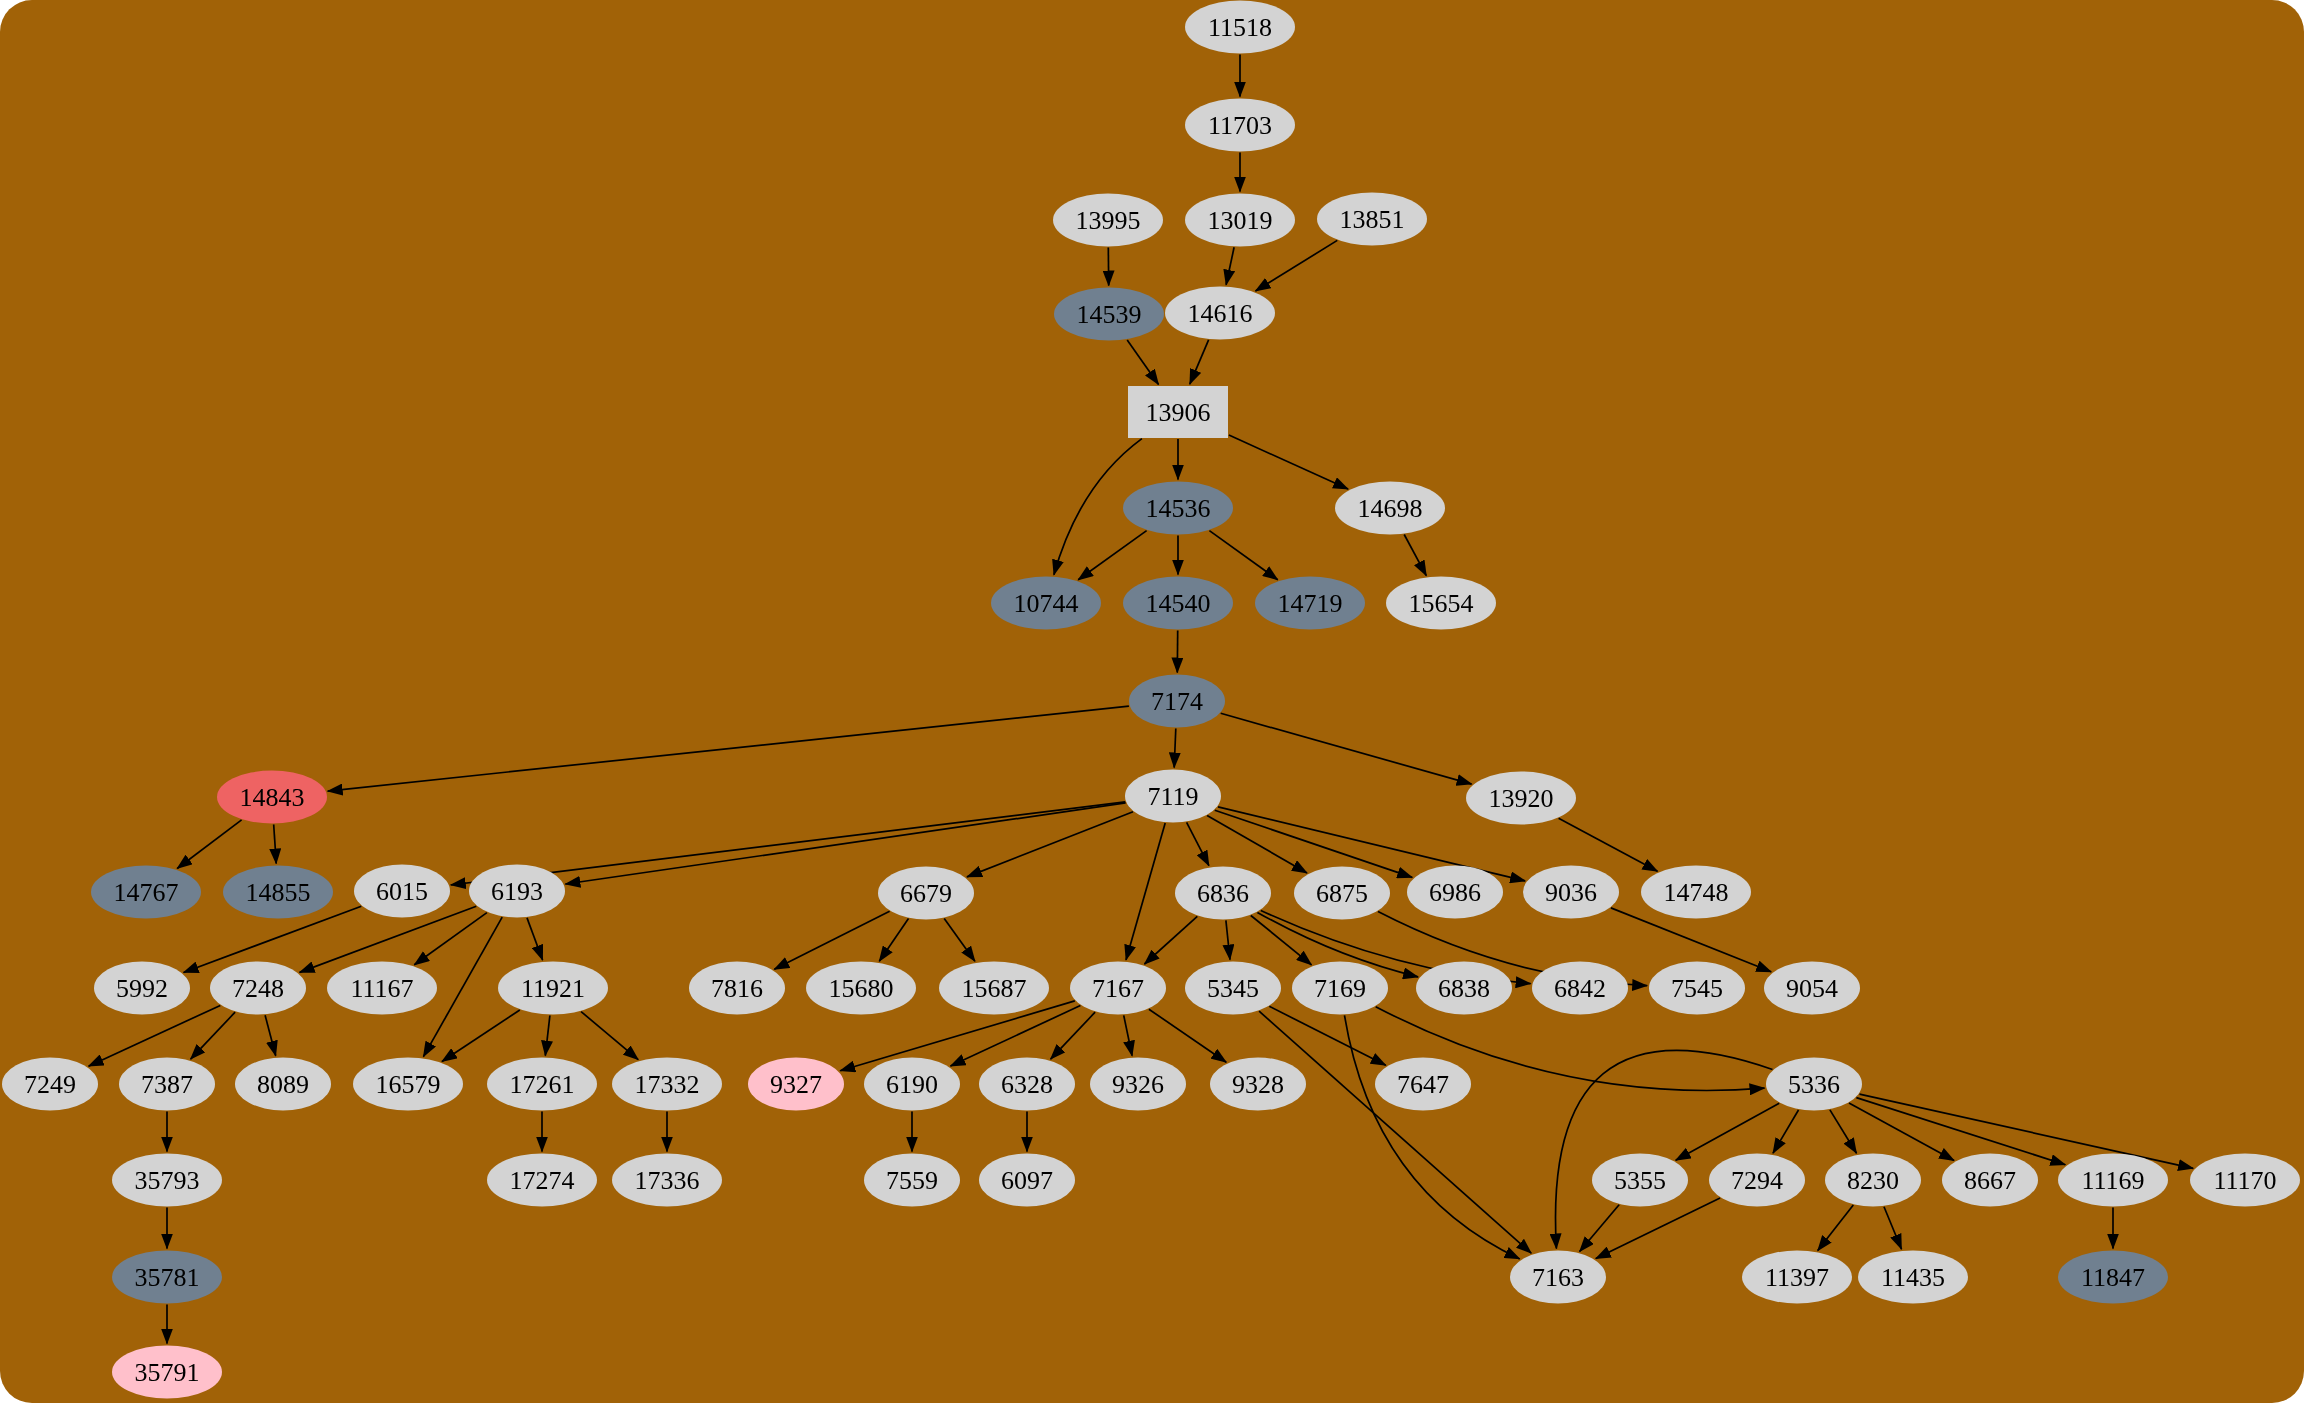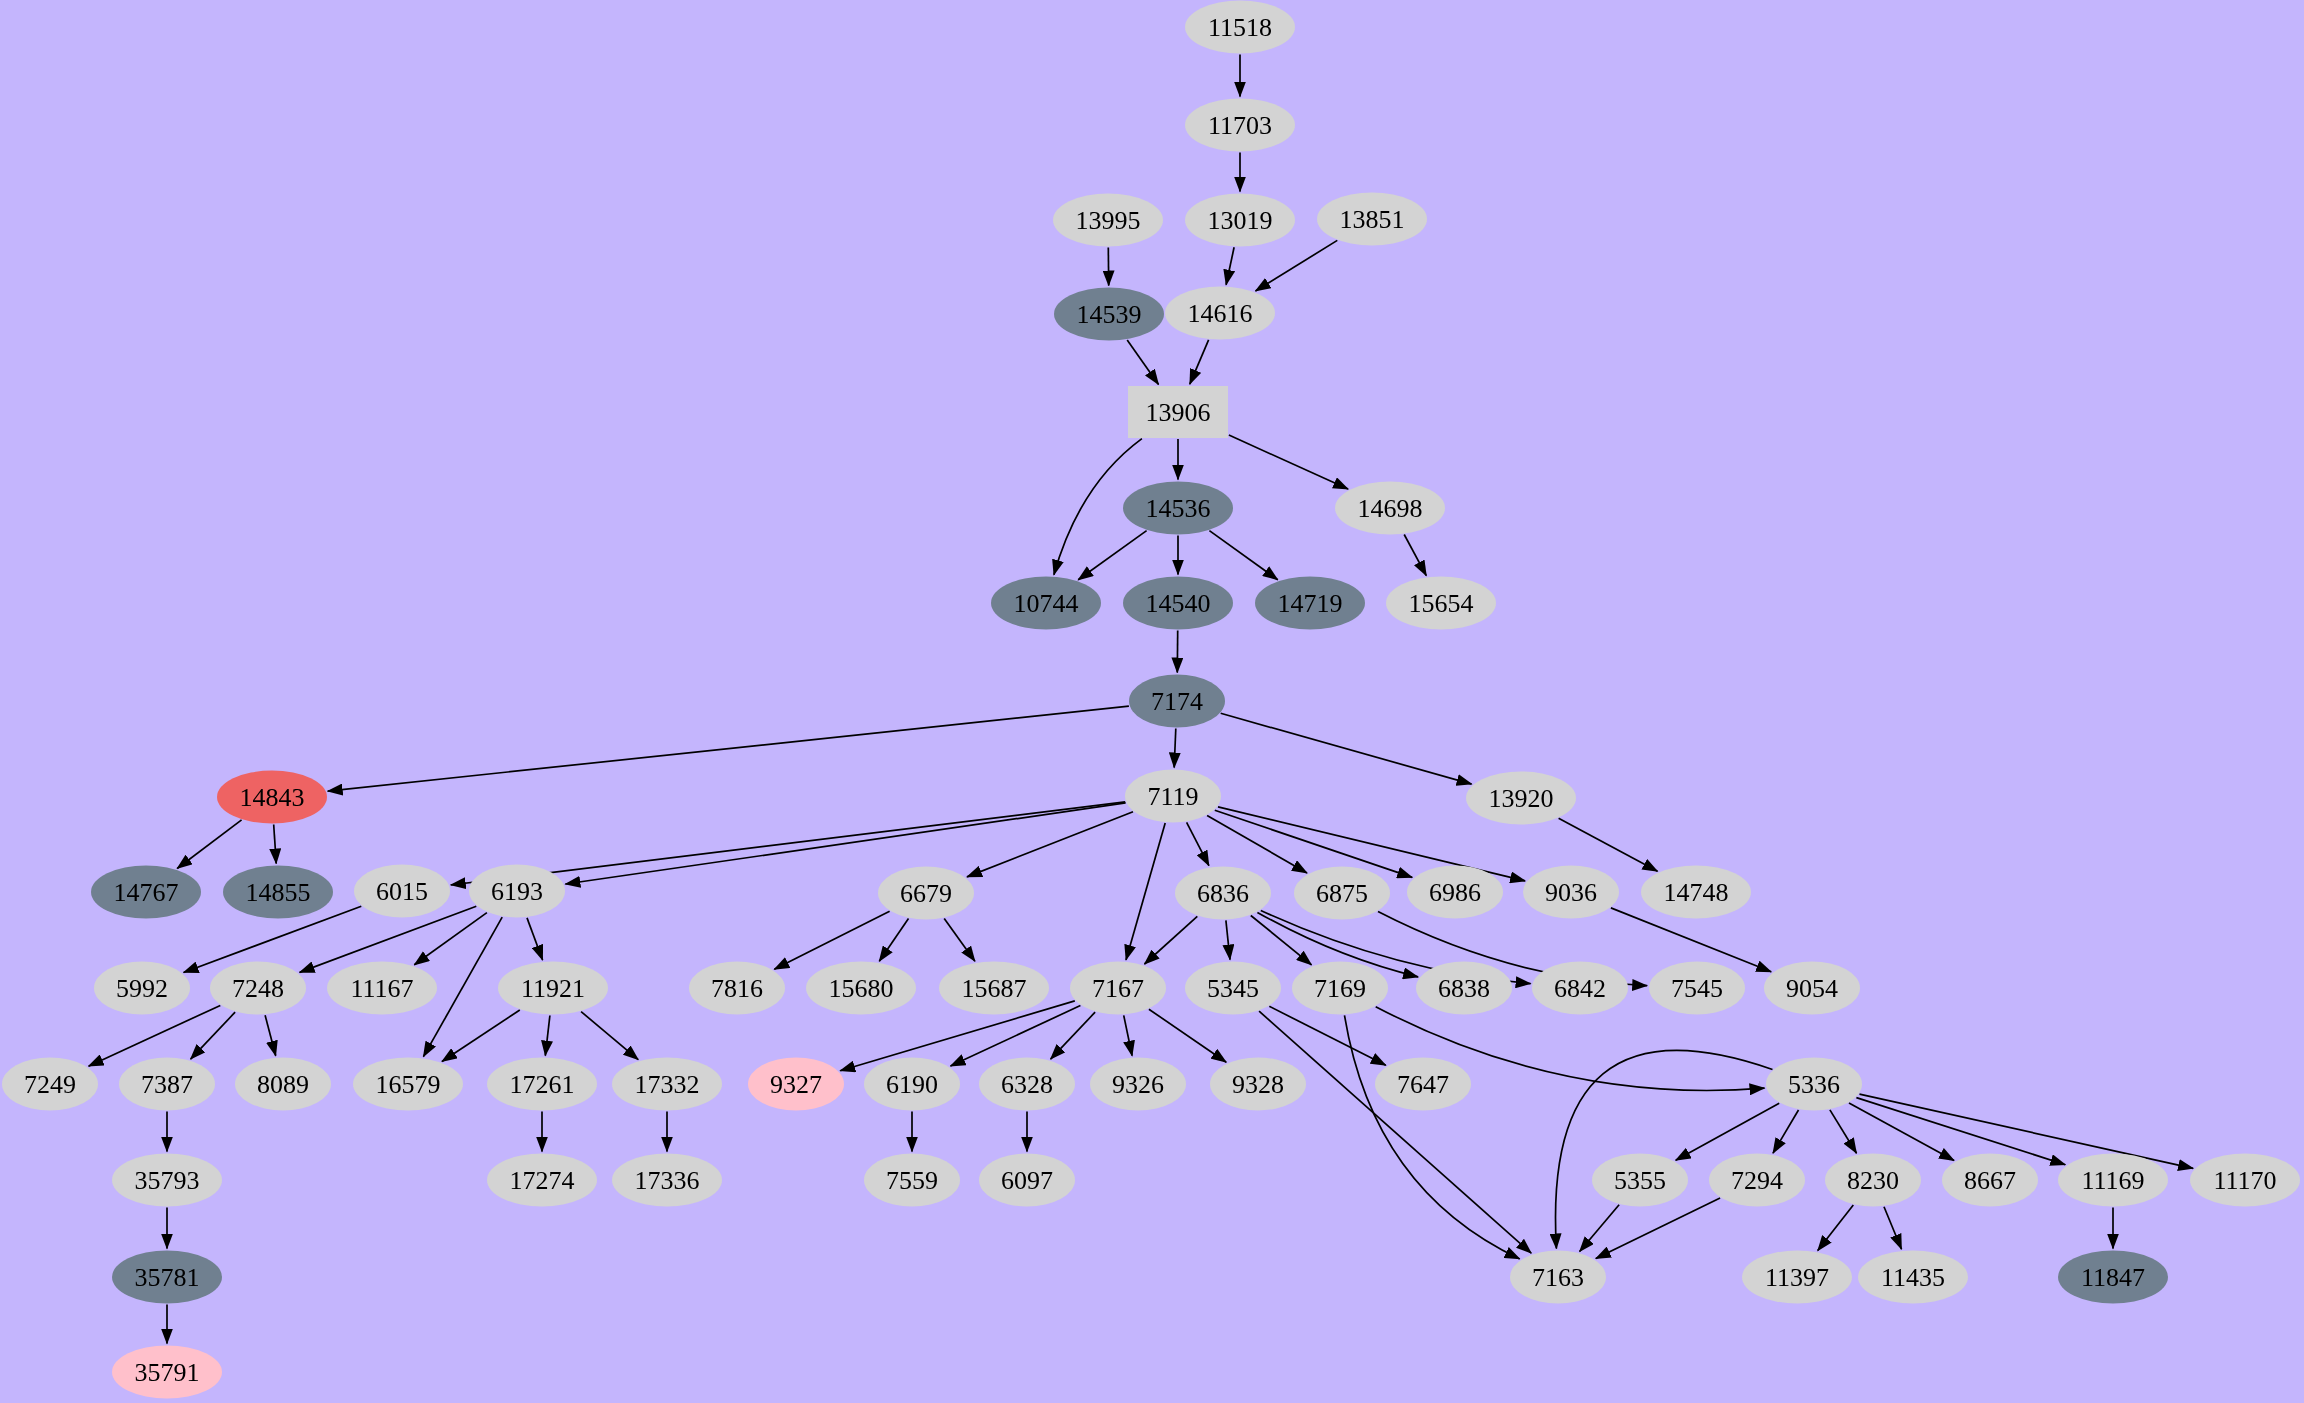--- a/index.html
+++ b/index.html
@@ -1,16 +1,16 @@
 <!DOCTYPE html>
 <html><head>
 <meta charset="utf-8">
 <style>
   html, body { margin: 0; padding: 0; background: #ffffff; }
-  #stage { width: 2304px; height: 1403px; position: relative; background: #c4b5fd; overflow: hidden; }
+  #stage { width: 2304px; height: 1403px; position: relative; background: #a16207; overflow: hidden; border-radius: 32px; }
   svg { display: block; }
   text {
     font-family: "Liberation Serif", "DejaVu Serif", serif;
     font-size: 26px;
     fill: #000000;
   }
 </style>
 </head>
 <body>
 

